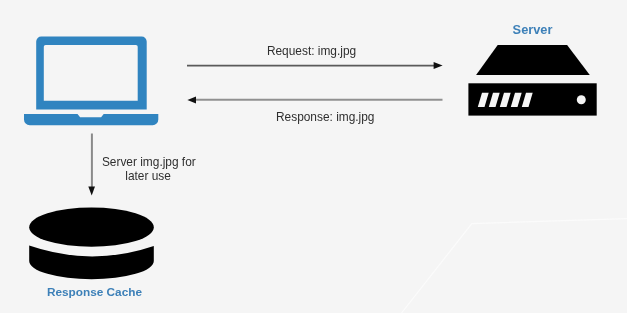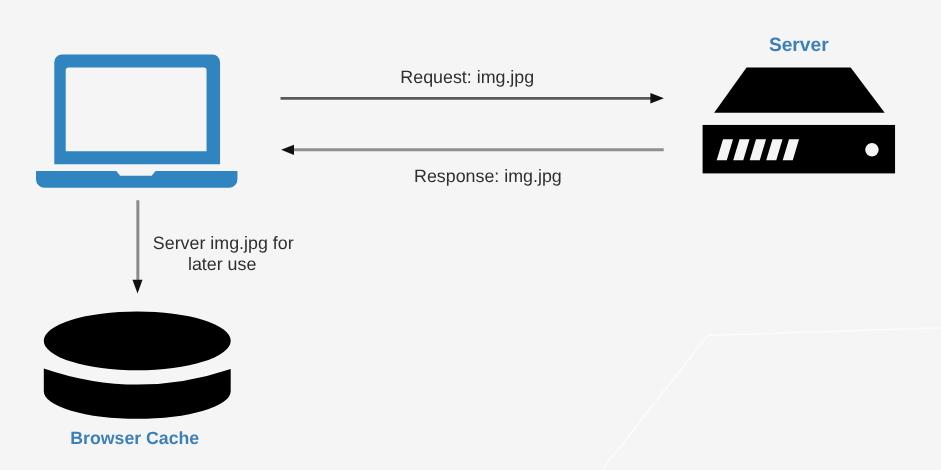--- a/index.html
+++ b/index.html
@@ -60,18 +60,18 @@
     <line x1="194" y1="99.8" x2="442.5" y2="99.8" stroke="#909090" stroke-width="2"></line>
     <path d="M187.4,99.9 L196.0,96.5 L196.0,103.4 Z" fill="#101010"></path>
   </g>
   <g>
     <line x1="91.9" y1="133.5" x2="91.9" y2="188" stroke="#8a8a8a" stroke-width="2"></line>
     <path d="M91.7,195.6 L88.3,186.5 L95.0,186.5 Z" fill="#101010"></path>
   </g>
 </svg>
 
 <div class="lbl node-label" style="left:512.6px; top:24.2px; font-size:12.8px;">Server</div>
-<div class="lbl node-label" style="left:46.9px; top:287.0px; font-size:11.8px;">Browser Cache</div>
+<div class="lbl node-label" style="left:46.9px; top:287.0px; font-size:11.8px;">Response Cache</div>
 
 <div class="lbl edge-label" style="left:266.9px; top:45.9px;text-align:center;">Request: img.jpg</div>
 <div class="lbl edge-label" style="left:266px; top:112.0px;margin-left:10px;">Response: img.jpg</div>
 <div class="lbl edge-label" style="left:101.9px; top:157.0px;">Server img.jpg for</div>
 <div class="lbl edge-label" style="left:125.3px; top:170.5px;">later use</div>
 
 </body></html>

